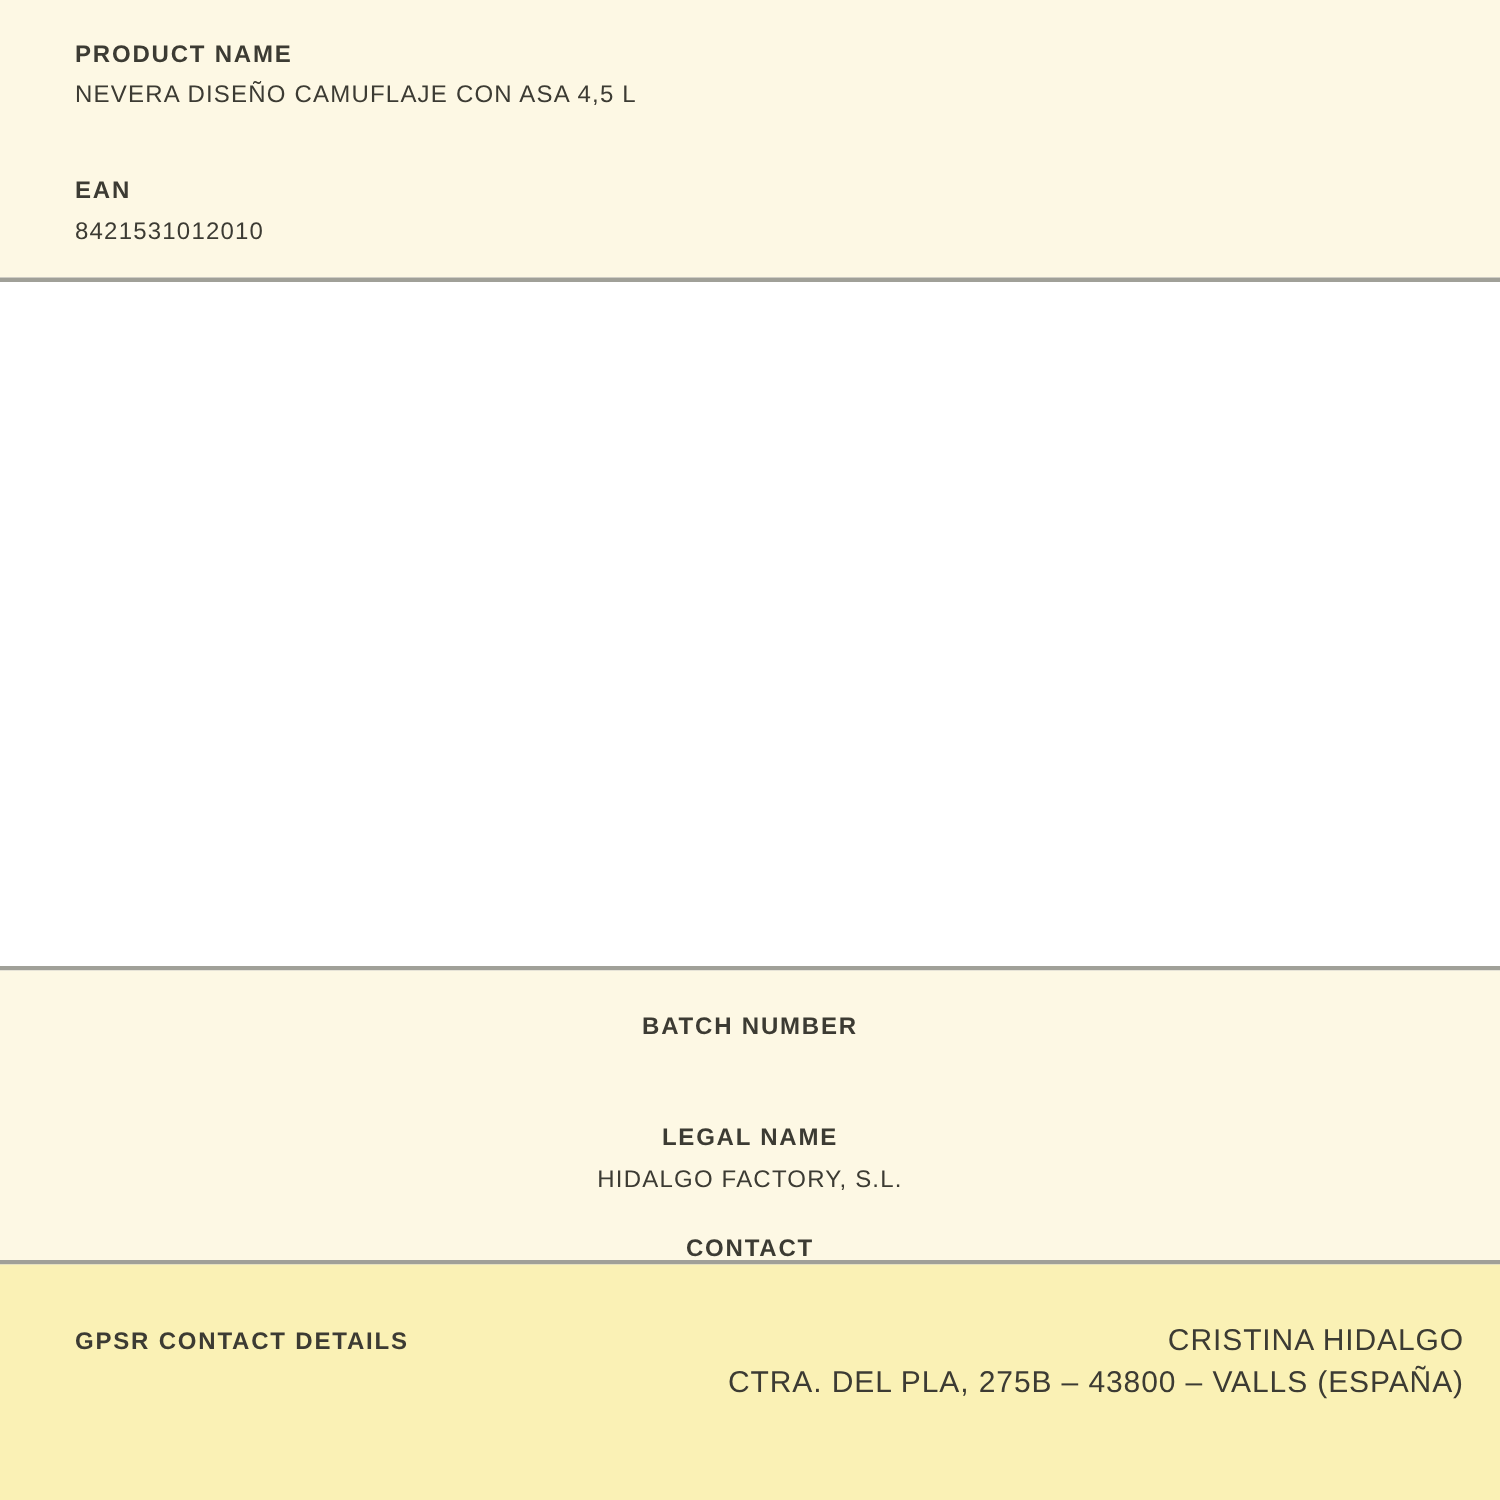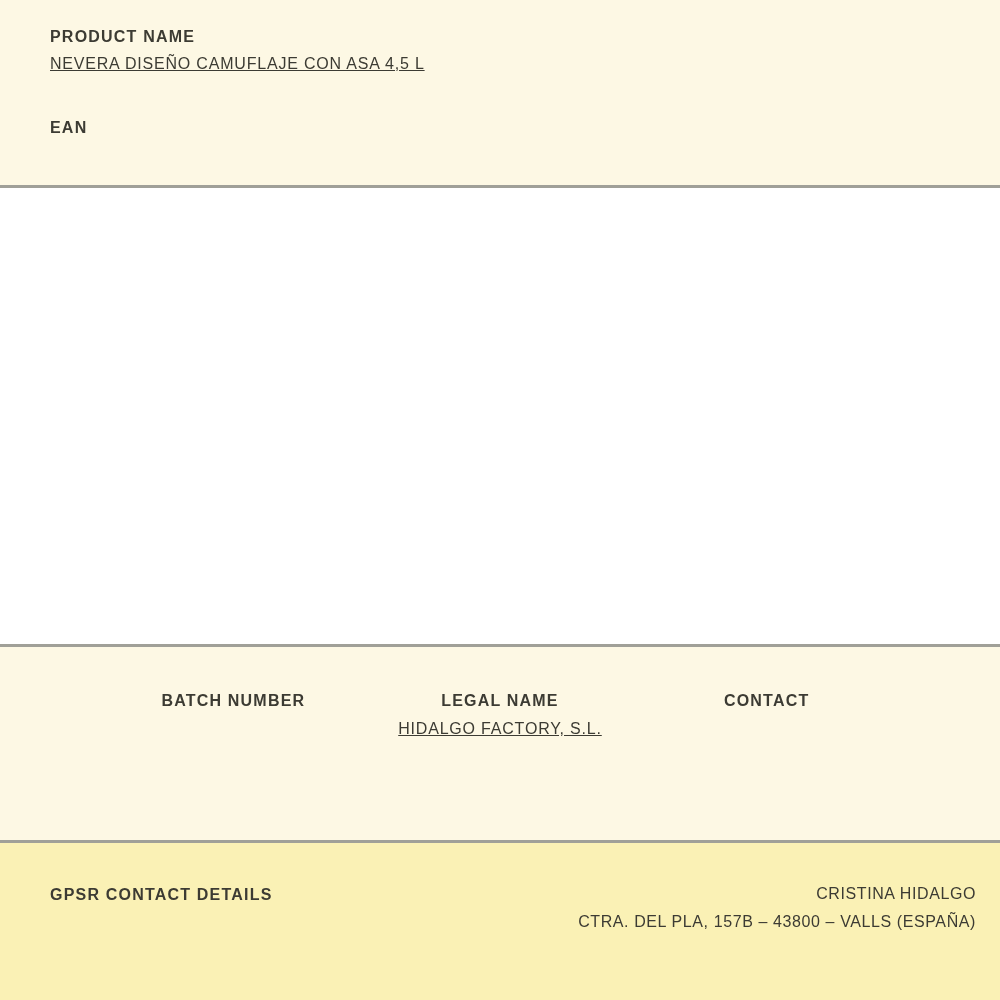--- a/index.html
+++ b/index.html
@@ -41,42 +41,41 @@
     font-weight: 700;
     font-size: 16px;
     letter-spacing: 1.2px;
     line-height: 19px;
   }
   .field-value {
     font-size: 16px;
     letter-spacing: 0.8px;
     line-height: 20px;
     margin-top: 8px;
-    text-decoration: underline;
   }
   .section-top .field + .field { margin-top: 44px; }
   
   .section-middle {
     height: 456px;
     background: var(--white-bg);
     flex: 0 0 auto;
   }
   
   .section-details {
     height: 193px;
     background: var(--cream-bg);
     padding-top: 28px;
     flex: 0 0 auto;
   }
   .details-grid {
     width: 800px;
-    margin: 16px auto;
+    margin: 0 auto;
     display: grid;
-    grid-template-columns: 1fr 1fr 1fr;
-    row-gap: 46px;
+    grid-template-columns: 1fr;
+    row-gap: 26px;
   }
   .details-cell { text-align: center; }
   .details-cell .field-value {
     margin-top: 9px;
     min-height: 20px;
   }
   
   .section-gpsr {
     flex: 1 1 auto;
     background: var(--yellow-bg);
@@ -87,38 +86,39 @@
   }
   .gpsr-heading {
     font-weight: 700;
     font-size: 16px;
     letter-spacing: 1.2px;
     line-height: 19px;
     white-space: nowrap;
   }
   .gpsr-contact-block {
     text-align: right;
-    font-size: 16px;
+    font-size: 20px;
     letter-spacing: 0.6px;
     line-height: 28px;
     margin-top: -5px;
   }
 </style>
 </head>
 <body>
 
 <div class="page">
 
   <section class="section-top">
     <div class="field">
       <div class="field-label">PRODUCT NAME</div>
       <div class="field-value">NEVERA DISEÑO CAMUFLAJE CON ASA 4,5 L</div>
     </div>
     <div class="field">
       <div class="field-label">EAN</div>
+      <div class="field-value">8421531012010</div>
     </div>
   </section>
 
   <div class="divider"></div>
 
   <section class="section-middle"></section>
 
   <div class="divider"></div>
 
   <section class="section-details">
@@ -136,17 +136,17 @@
       </div>
     </div>
   </section>
 
   <div class="divider"></div>
 
   <section class="section-gpsr">
     <div class="gpsr-heading">GPSR CONTACT DETAILS</div>
     <div class="gpsr-contact-block">
       <div>CRISTINA HIDALGO</div>
-      <div>CTRA. DEL PLA, 157B – 43800 – VALLS (ESPAÑA)</div>
+      <div>CTRA. DEL PLA, 275B – 43800 – VALLS (ESPAÑA)</div>
     </div>
   </section>
 
 </div>
 
 </body></html>

